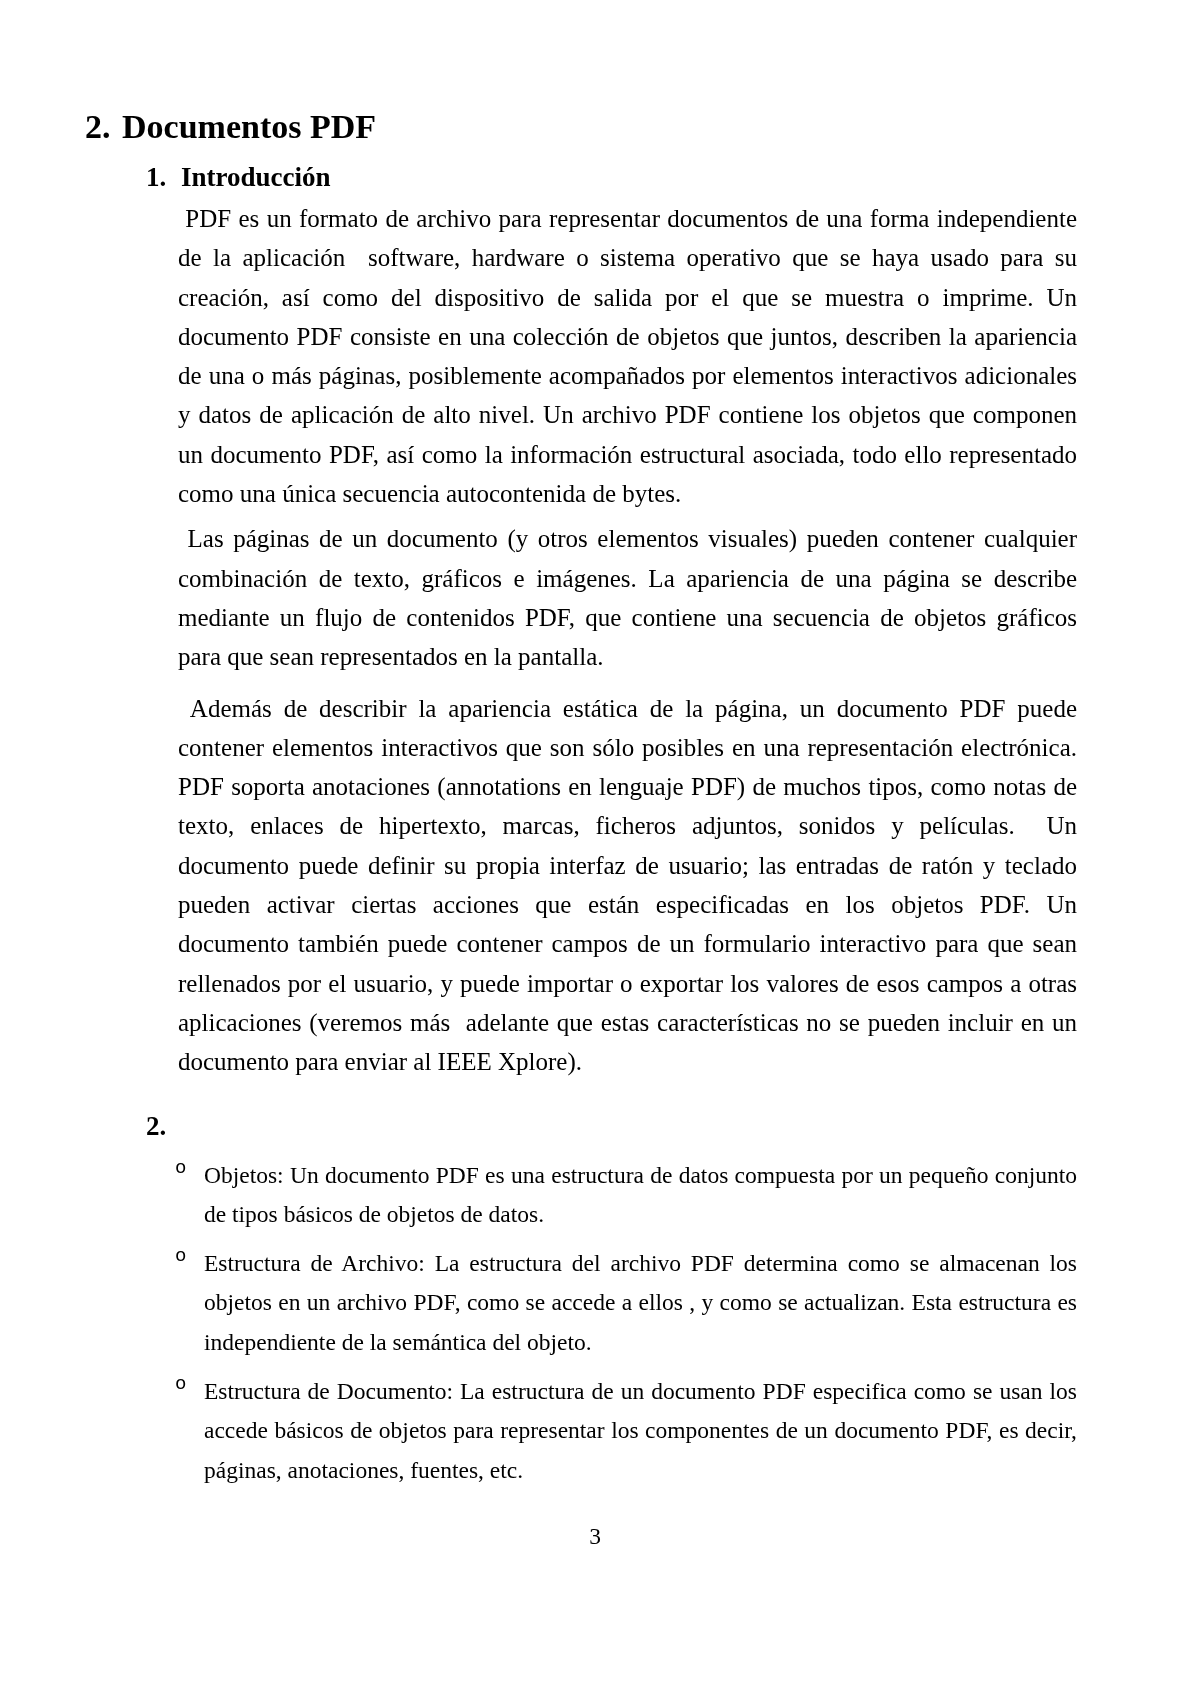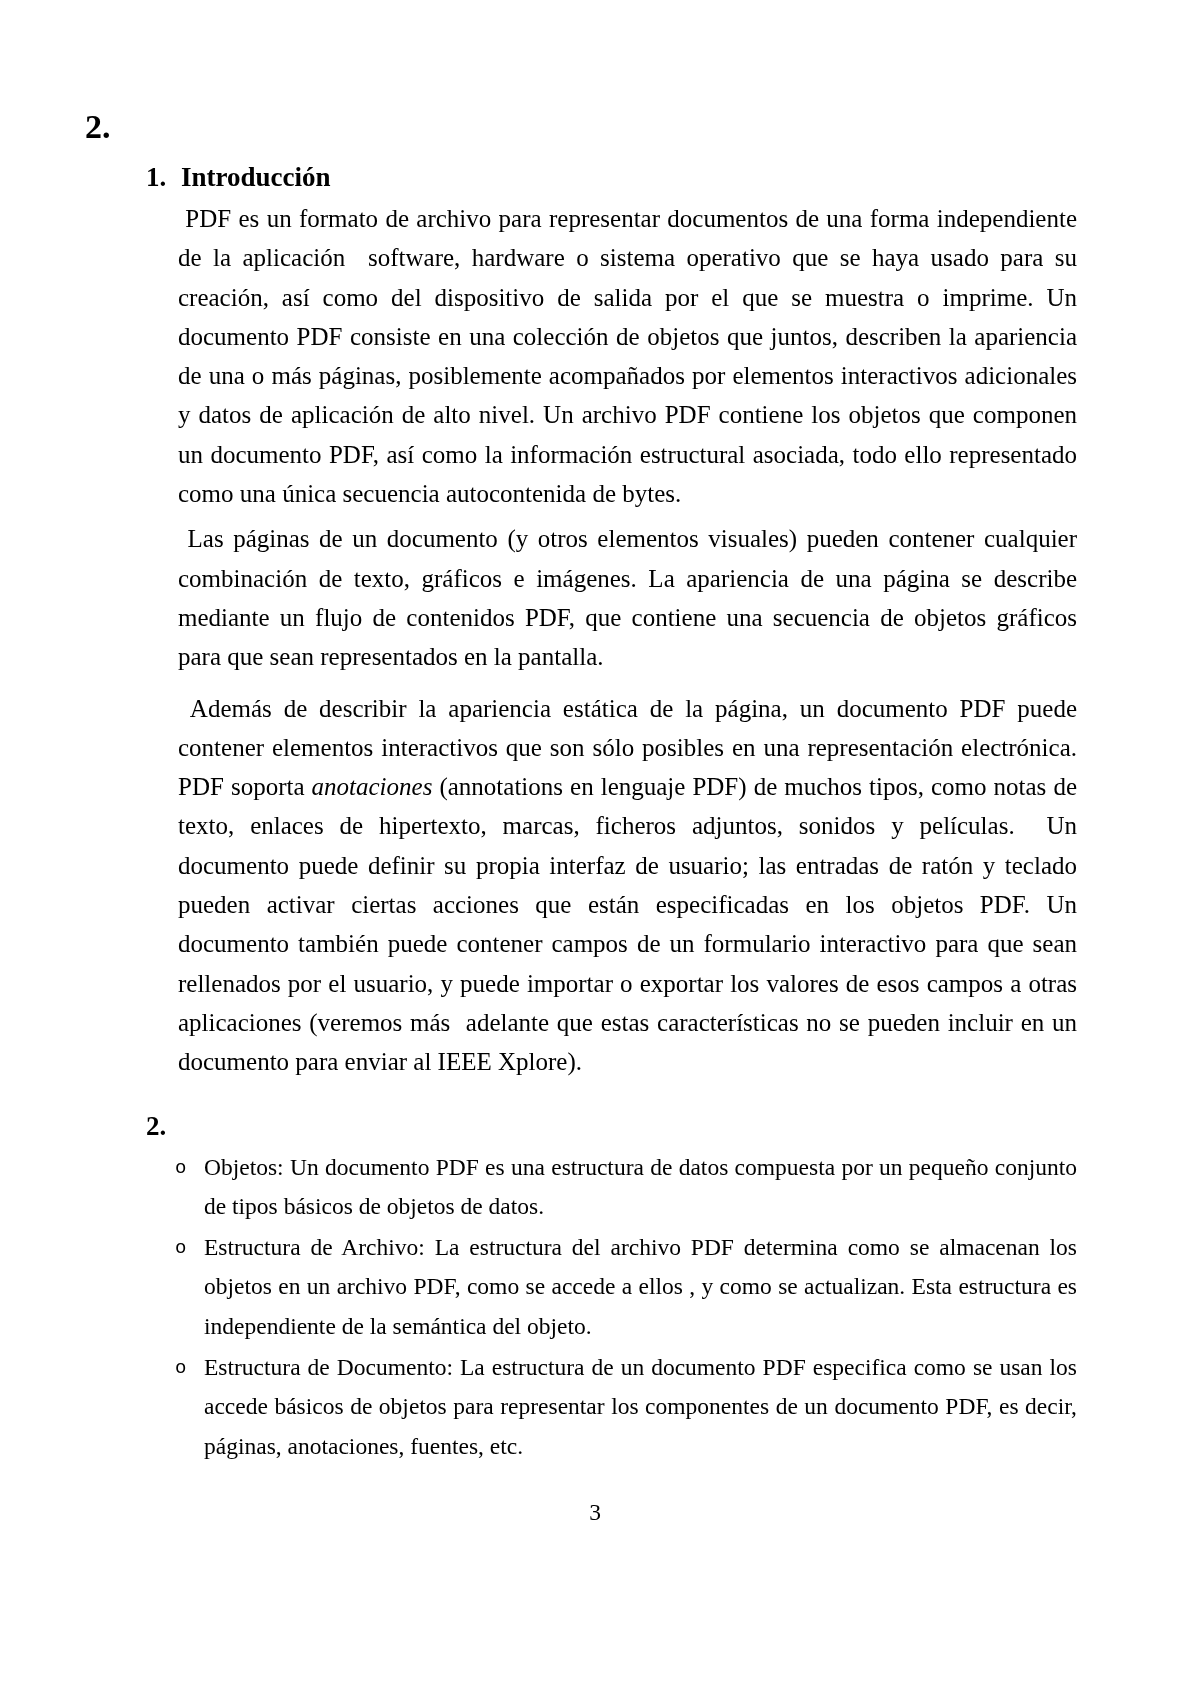--- a/index.html
+++ b/index.html
@@ -43,21 +43,21 @@
   }
   .body-text {
     margin: 6px 113px 0 178px;
     font-size: 25px;
     line-height: 39.3px;
     text-align: justify;
     white-space: pre-wrap;
   }
   .mt12 { margin-top: 12px; }
   .mt28 { margin-top: 28px; }
-  .italic { font-style: italic; }
+  .italic { }
   .bullet-list {
     list-style: none;
     margin: 6px 0 0 0;
     padding: 0;
   }
   .bullet-item {
     display: flex;
     margin: 2px 113px 0 175px;
   }
   .bullet-marker {
@@ -67,35 +67,37 @@
     font-size: 19px;
     line-height: 39.3px;
     padding-top: 1px;
   }
   .bullet-text {
     flex: 1;
     font-size: 23.5px;
     line-height: 39.3px;
     text-align: justify;
     white-space: pre-wrap;
+    margin-top: 8px;
   }
   .page-number {
     margin-top: 27px;
     text-align: center;
     font-size: 23.5px;
     line-height: 39.3px;
   }
 </style>
 </head>
 <body>
 
 <div class="page">
 
   <h1 class="doc-title">
       <span class="num">2.</span>
+      <span>Documentos PDF</span>
     </h1>
 
   <h2 class="section-heading">
       <span class="num">1.</span>
       <span>Introducción</span>
     </h2>
 
   <p class="body-text"> PDF es un formato de archivo para representar documentos de una forma independiente de la aplicación  software, hardware o sistema operativo que se haya usado para su creación, así como del dispositivo de salida por el que se muestra o imprime. Un documento PDF consiste en una colección de objetos que juntos, describen la apariencia de una o más páginas, posiblemente acompañados por elementos interactivos adicionales y datos de aplicación de alto nivel. Un archivo PDF contiene los objetos que componen un documento PDF, así como la información estructural asociada, todo ello representado como una única secuencia autocontenida de bytes.</p>
 
   <p class="body-text"> Las páginas de un documento (y otros elementos visuales) pueden contener cualquier combinación de texto, gráficos e imágenes. La apariencia de una página se describe mediante un flujo de contenidos PDF, que contiene una secuencia de objetos gráficos para que sean representados en la pantalla.</p>

